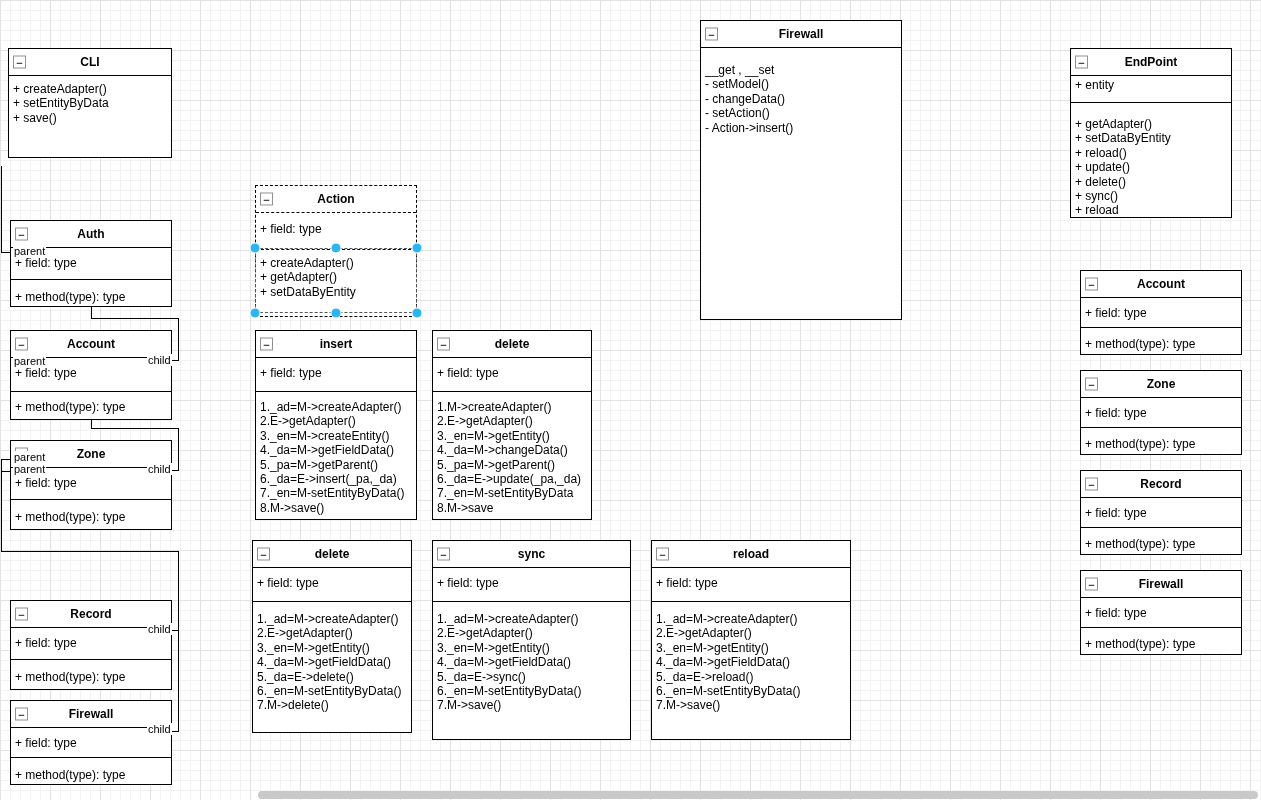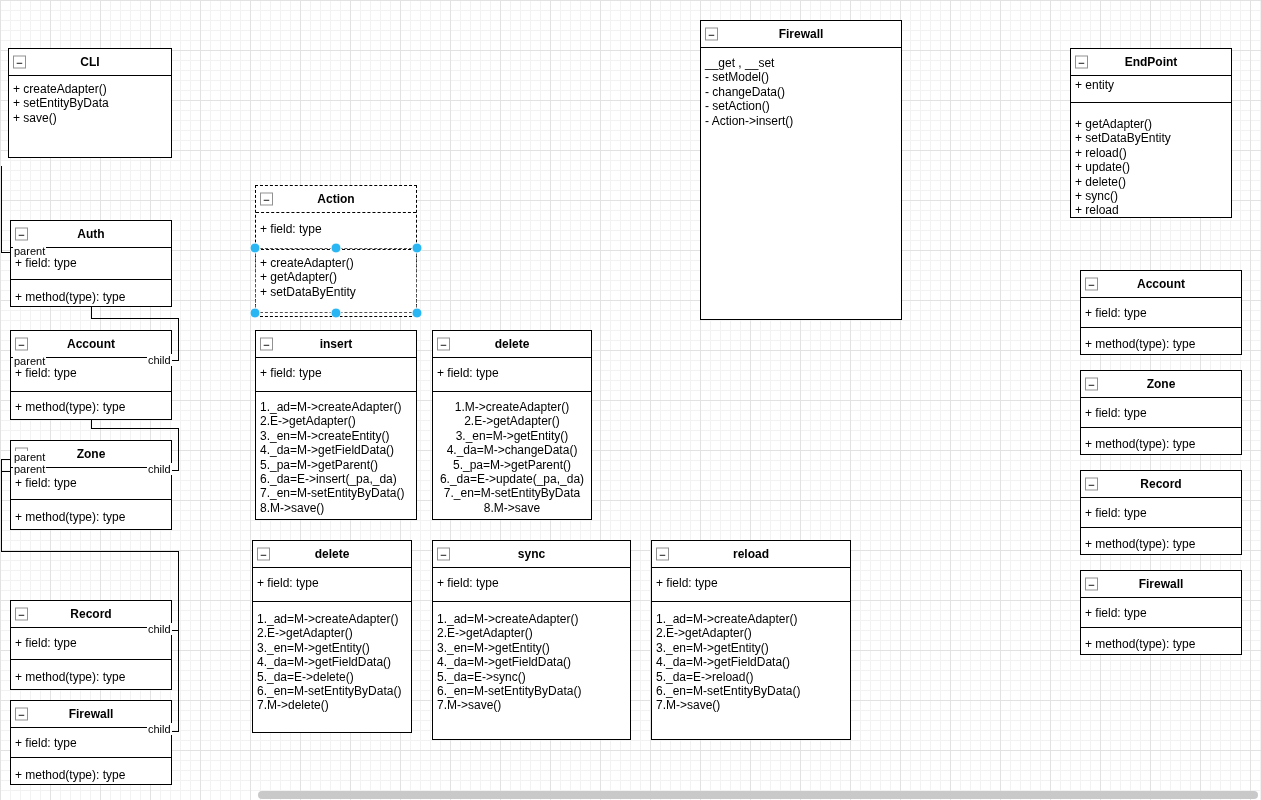--- a/index.html
+++ b/index.html
@@ -169,21 +169,21 @@
       </div>
     </div>
     <div class="uml-class" style="left: 432px; top: 330px; width: 160px; height: 190px;">
       <div class="title-bar" style="height: 26px;">
         <span class="collapse-icon">−</span>
         <span class="title-text">delete</span>
       </div>
       <div class="section" style="flex: 0 0 34px; padding-top: 8px;">
         <div class="line">+ field: type</div>
       </div>
-      <div class="section" style="padding-top: 8px; text-align: center;">
+      <div class="section" style="padding-top: 8px;">
         <div class="line">1.M-&gt;createAdapter()</div>
         <div class="line">2.E-&gt;getAdapter()</div>
         <div class="line">3._en=M-&gt;getEntity()</div>
         <div class="line">4._da=M-&gt;changeData()</div>
         <div class="line">5._pa=M-&gt;getParent()</div>
         <div class="line">6._da=E-&gt;update(_pa,_da)</div>
         <div class="line">7._en=M-setEntityByData</div>
         <div class="line">8.M-&gt;save</div>
       </div>
     </div>
@@ -239,21 +239,21 @@
         <div class="line">5._da=E-&gt;reload()</div>
         <div class="line">6._en=M-setEntityByData()</div>
         <div class="line">7.M-&gt;save()</div>
       </div>
     </div>
     <div class="uml-class" style="left: 700px; top: 20px; width: 202px; height: 300px;">
       <div class="title-bar" style="height: 26px;">
         <span class="collapse-icon">−</span>
         <span class="title-text">Firewall</span>
       </div>
-      <div class="section" style="padding-top: 8px;">
+      <div class="section" style="padding-top: 15px;">
         <div class="line">__get , __set</div>
         <div class="line">- setModel()</div>
         <div class="line">- changeData()</div>
         <div class="line">- setAction()</div>
         <div class="line">- Action-&gt;insert()</div>
       </div>
     </div>
     <div class="uml-class" style="left: 1070px; top: 48px; width: 162px; height: 170px;">
       <div class="title-bar" style="height: 26px;">
         <span class="collapse-icon">−</span>

